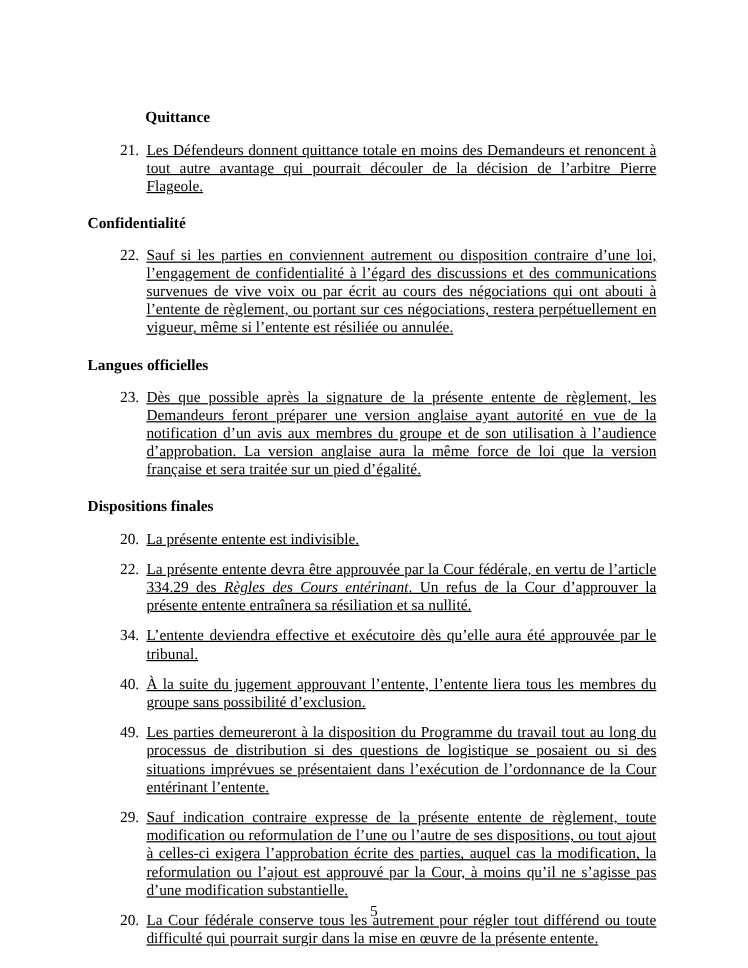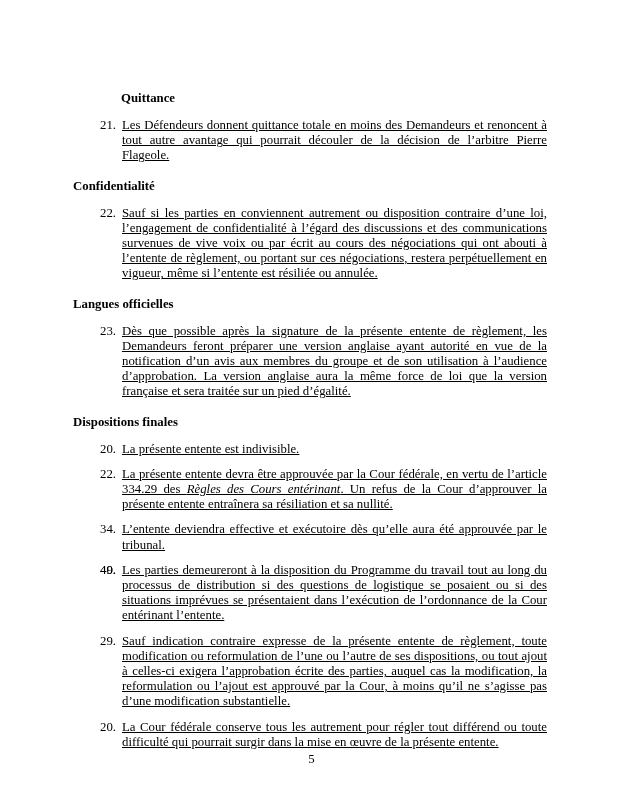--- a/index.html
+++ b/index.html
@@ -73,20 +73,20 @@
       </div>
       <div class="section">
         <div class="section-header">Langues officielles</div>
         <div class="para"><span class="para-num">23.</span><span><span>Dès que possible après la signature de la présente entente de règlement, les Demandeurs feront préparer une version anglaise ayant autorité en vue de la notification d’un avis aux membres du groupe et de son utilisation à l’audience d’approbation. La version anglaise aura la même force de loi que la version française et sera traitée sur un pied d’égalité.</span></span></div>
       </div>
       <div class="section">
         <div class="section-header">Dispositions finales</div>
         <div class="para"><span class="para-num">20.</span><span><span>La présente entente est indivisible.</span></span></div>
         <div class="para"><span class="para-num">22.</span><span><span>La présente entente devra être approuvée par la Cour fédérale, en vertu de l’article 334.29 des </span><em class="run-italic">Règles des Cours entérinant</em><span>. Un refus de la Cour d’approuver la présente entente entraînera sa résiliation et sa nullité.</span></span></div>
         <div class="para"><span class="para-num">34.</span><span><span>L’entente deviendra effective et exécutoire dès qu’elle aura été approuvée par le tribunal.</span></span></div>
-        <div class="para"><span class="para-num">40.</span></div>
+        <div class="para"><span class="para-num">40.</span><span><span>À la suite du jugement approuvant l’entente, l’entente liera tous les membres du groupe sans possibilité d’exclusion.</span></span></div>
         <div class="para"><span class="para-num">49.</span><span><span>Les parties demeureront à la disposition du Programme du travail tout au long du processus de distribution si des questions de logistique se posaient ou si des situations imprévues se présentaient dans l’exécution de l’ordonnance de la Cour entérinant l’entente.</span></span></div>
         <div class="para"><span class="para-num">29.</span><span><span>Sauf indication contraire expresse de la présente entente de règlement, toute modification ou reformulation de l’une ou l’autre de ses dispositions, ou tout ajout à celles-ci exigera l’approbation écrite des parties, auquel cas la modification, la reformulation ou l’ajout est approuvé par la Cour, à moins qu’il ne s’agisse pas d’une modification substantielle.</span></span></div>
         <div class="para"><span class="para-num">20.</span><span><span>La Cour fédérale conserve tous les autrement pour régler tout différend ou toute difficulté qui pourrait surgir dans la mise en œuvre de la présente entente.</span></span></div>
       </div>
     </div>
   <div class="footer">5</div>
 </div>
 
 </body></html>

